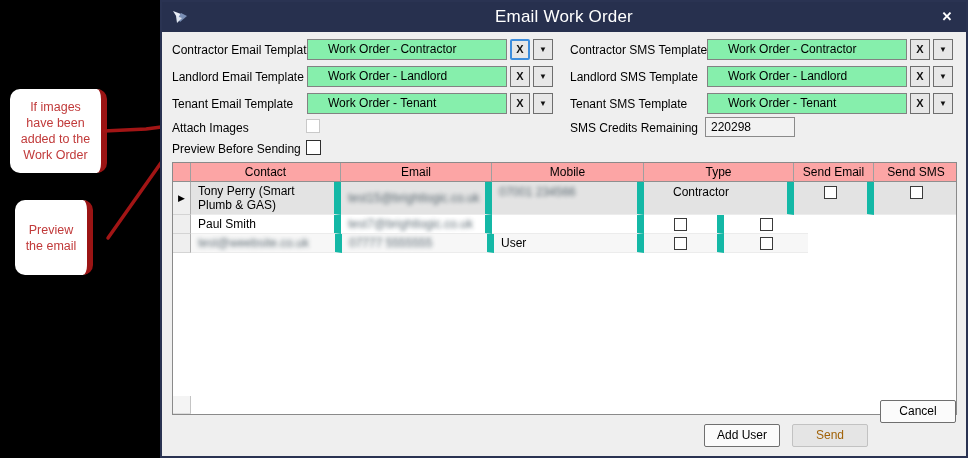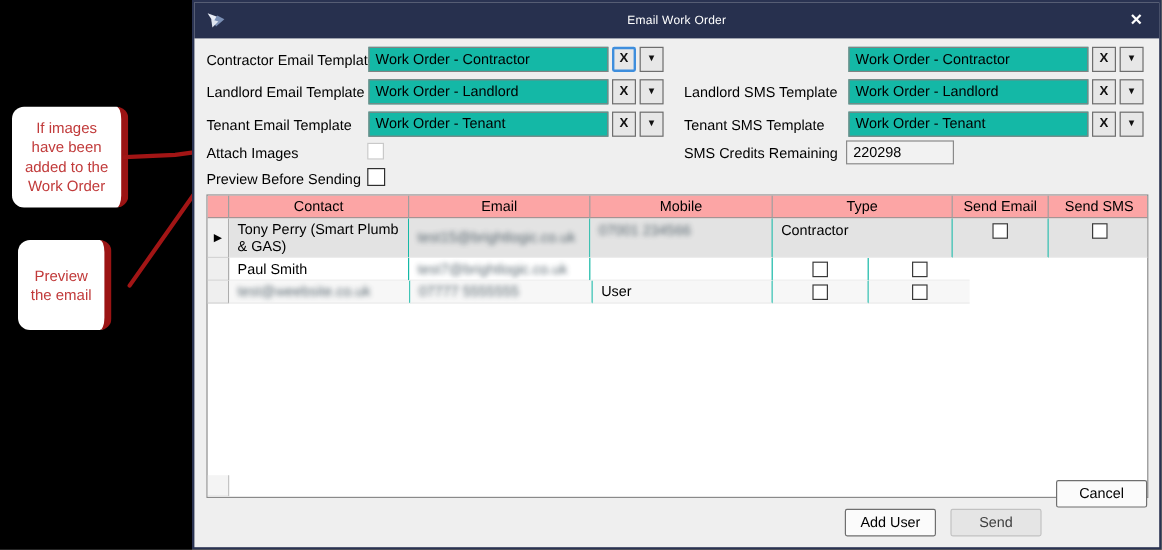--- a/index.html
+++ b/index.html
@@ -6,70 +6,70 @@
   html,body { width:968px; height:458px; background:#000; overflow:hidden;
               font-family:"Liberation Sans", sans-serif; }
   body { position:relative; }
 
   
   .window { position:absolute; left:160px; top:0; width:808px; height:458px;
             background:#efefef; border:2px solid #2a3352; }
   .titlebar { position:absolute; left:0; top:0; width:804px; height:30px;
               background:#27304e; display:flex; align-items:center; }
   .title { position:absolute; left:0; right:0; text-align:center; color:#fff;
-           font-size:10px; letter-spacing:.2px; }
+           font-size:17px; letter-spacing:.2px; }
   .app-logo { position:absolute; left:8px; top:5px; width:20px; height:20px; }
   .close-btn { position:absolute; right:10px; top:6px; width:18px; height:18px;
                color:#fff; font-size:13px; font-weight:bold; text-align:center;
                line-height:18px; cursor:pointer; }
 
   
   .lbl { position:absolute; font-size:12px; color:#000; white-space:nowrap; }
-  .combo-field { position:absolute; width:200px; height:21px; background:#14b8a6;
+  .combo-field { position:absolute; width:200px; height:21px; background:#86efac;
                  border:1px solid #828282; font-size:12px; color:#000;
-                 line-height:19px; padding-left:5px; white-space:nowrap; overflow:hidden; }
+                 line-height:19px; padding-left:20px; white-space:nowrap; overflow:hidden; }
   .sq-btn { position:absolute; width:20px; height:21px; background:#e7e7e7;
             border:1px solid #6e6e6e; font-size:11px; font-weight:bold; color:#111;
             text-align:center; line-height:19px; cursor:pointer; }
   .sq-btn.focused { border:2px solid #3e8edd; border-radius:2px; line-height:17px; }
   .sq-btn .arrow { font-size:8px; position:relative; top:-1px; }
   .checkbox { position:absolute; background:#fff; border:1px solid #2e2e2e; }
   .checkbox.disabled { border:1px solid #c9c9c9; }
   .textbox { position:absolute; width:90px; height:20px; background:#f2f2f2;
              border:1px solid #8a8a8a; font-size:12px; line-height:18px; padding-left:5px; }
 
   
   .grid { position:absolute; left:10px; top:160px; width:785px; height:253px;
           border:1px solid #8a8a8a; background:#fff; overflow:hidden; }
   .g-row { display:flex; width:100%; }
   .g-head { height:19px; background:#fca5a5; }
   .g-head .g-cell { border-right:1px solid #9f9f9f; border-bottom:1px solid #8f8f8f;
                     font-size:12px; display:flex; align-items:center; justify-content:center; }
   .g-cell { flex:none; overflow:hidden; }
   .c0{width:18px;} .c1{width:150px;} .c2{width:151px;} .c3{width:152px;}
   .c4{width:150px;} .c5{width:80px;} .c6{width:84px;}
-  .body-row .g-cell { border-right:1px solid #14b8a6; border-bottom:1px solid #ececec;
+  .body-row .g-cell { border-right:7px solid #14b8a6; border-bottom:1px solid #ececec;
                       font-size:12px; display:flex; align-items:center; }
   .body-row .rowhdr { background:#efefef; border-right:1px solid #adadad;
                       border-bottom:1px solid #d4d4d4; justify-content:center; }
   .row-sel { background:#e3e3e3; }
   .row-alt { background:#f7f7f7; }
   .cell-text { padding-left:7px; padding-right:3px; line-height:14px; }
   .blurred { filter:blur(2.3px); opacity:.85; color:#41525c; }
   .sel-arrow { font-size:9px; color:#000; }
   .grid-cb { width:13px; height:13px; background:#fff; border:1px solid #3a3a3a; margin:0 auto; }
   .cb-cell { justify-content:center; }
   .newrow-stub { position:absolute; left:0; top:233px; width:18px; height:18px;
                  background:#f4f4f4; border-right:1px solid #c4c4c4; border-bottom:1px solid #dcdcdc; }
 
   
   .btn { position:absolute; width:76px; height:23px; background:#fbfbfb;
          border:1px solid #6f6f6f; border-radius:2px; font-size:12px; color:#000;
          text-align:center; line-height:21px; cursor:pointer; }
-  .btn.disabled { background:#e5e5e5; border:1px solid #c2c2c2; color:#404040; cursor:default; }
+  .btn.disabled { background:#e5e5e5; border:1px solid #c2c2c2; color:#a16207; cursor:default; }
 
   
   .callout { position:absolute; background:#fff; border-radius:10px;
              border-right:6px solid #9b1414; color:#c13a3a; font-size:12.5px;
              text-align:center; display:flex; align-items:center; justify-content:center;
              padding:6px 8px; line-height:16px; }
   .callout-1 { left:10px; top:89px; width:97px; height:84px; }
   .callout-2 { left:15px; top:200px; width:78px; height:75px; }
   #connector-svg { position:absolute; left:0; top:0; width:968px; height:458px;
                    pointer-events:none; }
@@ -108,20 +108,21 @@
   <div class="lbl" style="left:10px; top:68px;">Landlord Email Template</div>
   <div class="combo-field" style="left:145px; top:64px;">Work Order - Landlord</div>
   <div class="sq-btn" style="left:348px; top:64px;">X</div>
   <div class="sq-btn" style="left:371px; top:64px;"><span class="arrow">▼</span></div>
 
   <div class="lbl" style="left:10px; top:95px;">Tenant Email Template</div>
   <div class="combo-field" style="left:145px; top:91px;">Work Order - Tenant</div>
   <div class="sq-btn" style="left:348px; top:91px;">X</div>
   <div class="sq-btn" style="left:371px; top:91px;"><span class="arrow">▼</span></div>
 
+  <div class="lbl" style="left:408px; top:41px;">Contractor SMS Template</div>
   <div class="combo-field" style="left:545px; top:37px;">Work Order - Contractor</div>
   <div class="sq-btn" style="left:748px; top:37px;">X</div>
   <div class="sq-btn" style="left:771px; top:37px;"><span class="arrow">▼</span></div>
 
   <div class="lbl" style="left:408px; top:68px;">Landlord SMS Template</div>
   <div class="combo-field" style="left:545px; top:64px;">Work Order - Landlord</div>
   <div class="sq-btn" style="left:748px; top:64px;">X</div>
   <div class="sq-btn" style="left:771px; top:64px;"><span class="arrow">▼</span></div>
 
   <div class="lbl" style="left:408px; top:95px;">Tenant SMS Template</div>
@@ -156,21 +157,21 @@
       <div class="g-cell c1 row-sel">
           <span class="cell-text">Tony Perry (Smart Plumb &amp; GAS)</span>
         </div>
       <div class="g-cell c2 row-sel">
           <span class="cell-text blurred">test15@brightlogic.co.uk</span>
         </div>
       <div class="g-cell c3 row-sel" style="align-items:flex-start;">
           <span class="cell-text blurred" style="padding-top:3px;">07001 234566</span>
         </div>
       <div class="g-cell c4 row-sel" style="align-items:flex-start;">
-          <span class="cell-text" style="padding-top:3px;">Contractor</span>
+          <span class="cell-text" style="padding-top:3px;margin-left:22px;">Contractor</span>
         </div>
       <div class="g-cell c5 row-sel cb-cell" style="align-items:flex-start;">
           <span class="grid-cb" style="margin-top:4px;"></span>
         </div>
       <div class="g-cell c6 row-sel cb-cell" style="align-items:flex-start; border-right:none;">
           <span class="grid-cb" style="margin-top:4px;"></span>
         </div>
     </div>
 
     <div class="g-row body-row" style="height:19px;">

